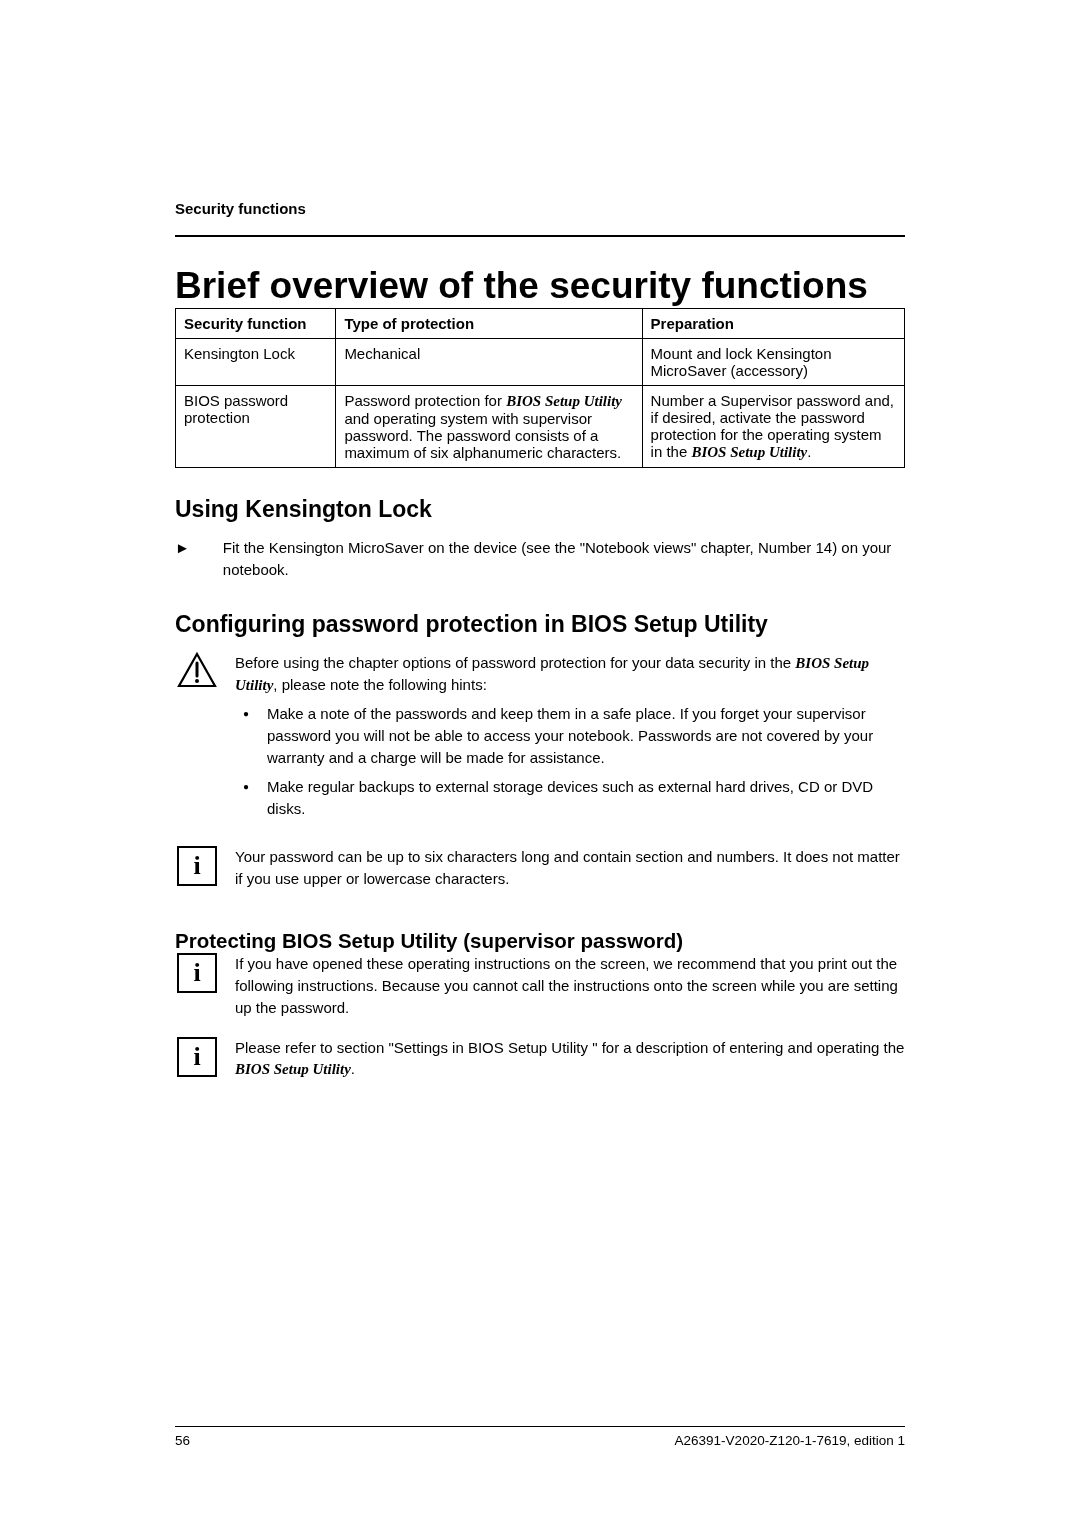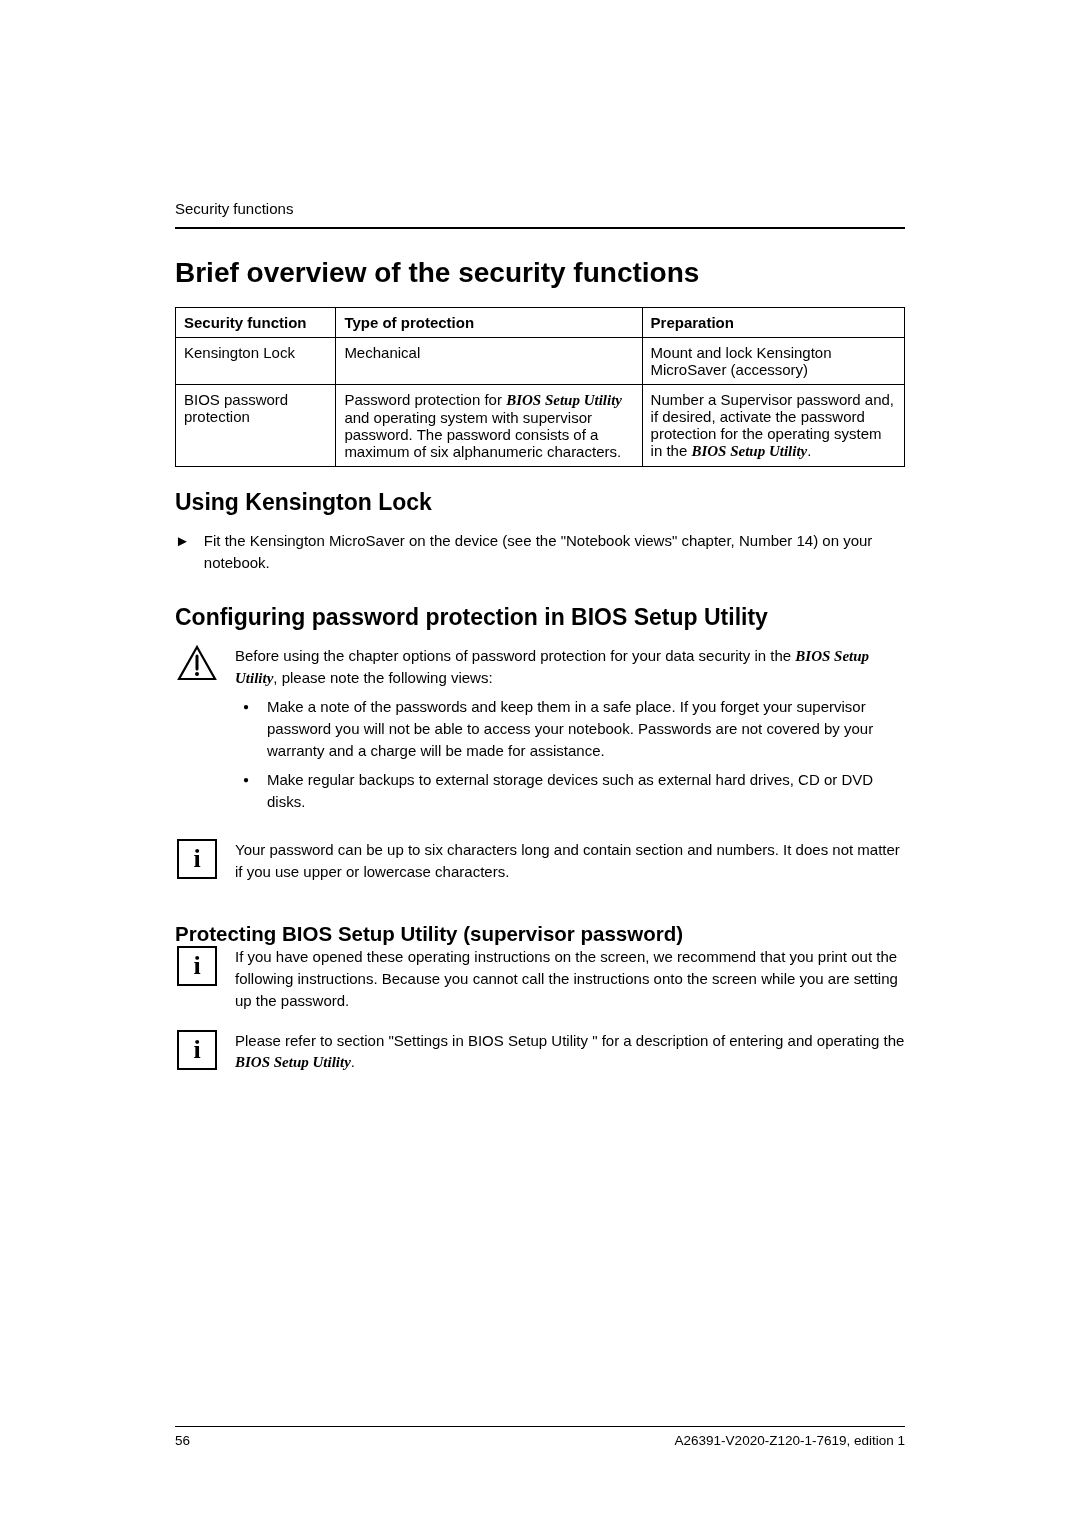--- a/index.html
+++ b/index.html
@@ -13,44 +13,44 @@
     box-sizing: border-box;
   }
   .page {
     padding: 200px 175px 80px 175px;
     box-sizing: border-box;
     height: 100%;
     position: relative;
   }
   .section-label {
     font-size: 15px;
-    font-weight: normal;
+    font-weight: bold;
     border-bottom: 2px solid #000;
-    padding-bottom: 10px;
+    padding-bottom: 18px;
     margin-bottom: 28px;
   }
   h1 {
-    font-size: 28px;
-    font-weight: bold;
-    margin: 0 0 18px 0;
+    font-size: 37px;
+    font-weight: bold;
+    margin: 0 0 1px 0;
   }
   h2 {
     font-size: 23px;
     font-weight: bold;
     margin: 0 0 14px 0;
   }
   h3 {
     font-size: 20.5px;
     font-weight: bold;
     margin: 0 0 0 0;
   }
   table.sec {
     border-collapse: collapse;
     width: 100%;
-    margin-bottom: 22px;
+    margin-bottom: 28px;
   }
   table.sec th, table.sec td {
     border: 1.5px solid #000;
     padding: 6px 8px;
     font-size: 15px;
     vertical-align: top;
     text-align: left;
   }
   table.sec th {
     font-weight: bold;
@@ -63,21 +63,21 @@
   .step {
     display: flex;
     gap: 14px;
     font-size: 15px;
     margin-bottom: 30px;
   }
   .step .arrow {
     font-weight: bold;
     line-height: 1.4;
   }
-  .step .txt { line-height: 1.45; }
+  .step .txt { line-height: 1.45; margin-left: 19px; }
   .notice {
     display: flex;
     gap: 16px;
     margin-bottom: 18px;
   }
   .notice .iconcol {
     width: 44px;
     flex: 0 0 44px;
     display: flex;
     justify-content: center;
@@ -184,21 +184,21 @@
     <div class="iconcol">
       <span class="warn-icon">
         <svg width="40" height="36" viewBox="0 0 40 36">
           <polygon points="20,2 38,34 2,34" fill="none" stroke="#000" stroke-width="2.2"></polygon>
           <line x1="20" y1="11" x2="20" y2="24" stroke="#000" stroke-width="3" stroke-linecap="round"></line>
           <circle cx="20" cy="29" r="2" fill="#000"></circle>
         </svg>
       </span>
     </div>
     <div class="body">
-      <span>Before using the chapter options of password protection for your data security in the </span><span class="italic">BIOS Setup Utility</span><span>, please note the following views:</span>
+      <span>Before using the chapter options of password protection for your data security in the </span><span class="italic">BIOS Setup Utility</span><span>, please note the following hints:</span>
       <ul class="bullets">
         <li>Make a note of the passwords and keep them in a safe place. If you forget your supervisor password you will not be able to access your notebook. Passwords are not covered by your warranty and a charge will be made for assistance.</li>
         <li>Make regular backups to external storage devices such as external hard drives, CD or DVD disks.</li>
       </ul>
     </div>
   </div>
 
   <div class="notice">
     <div class="iconcol">
       <div class="info-icon">i</div>

